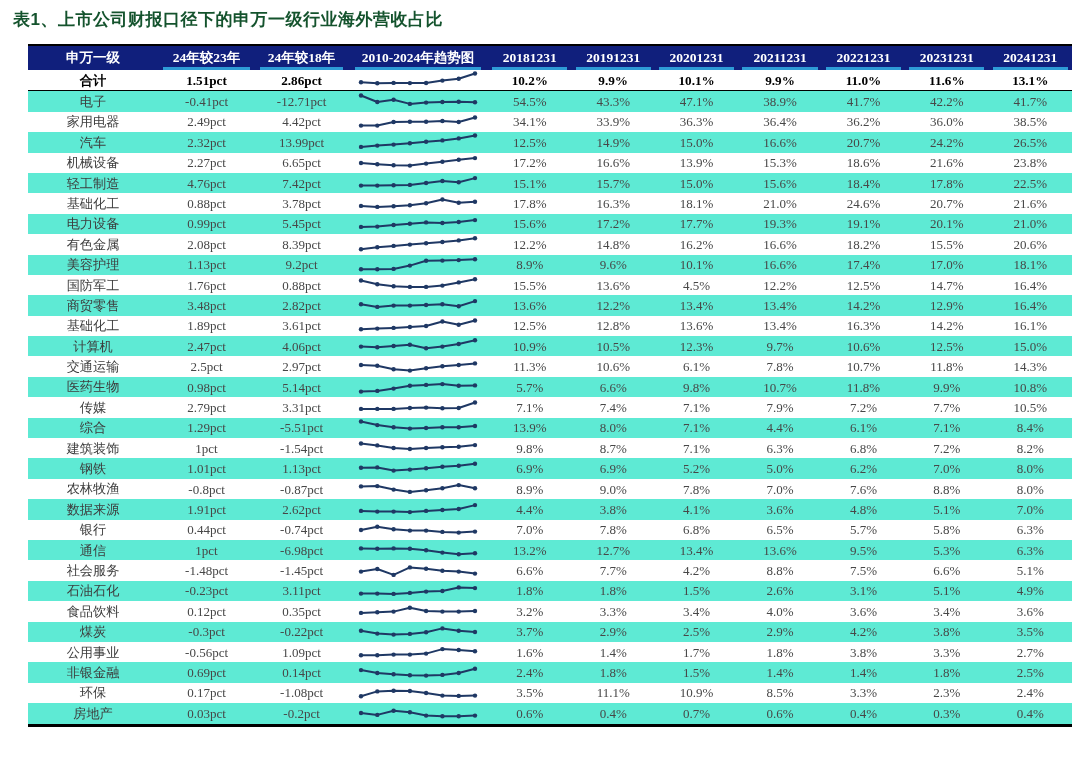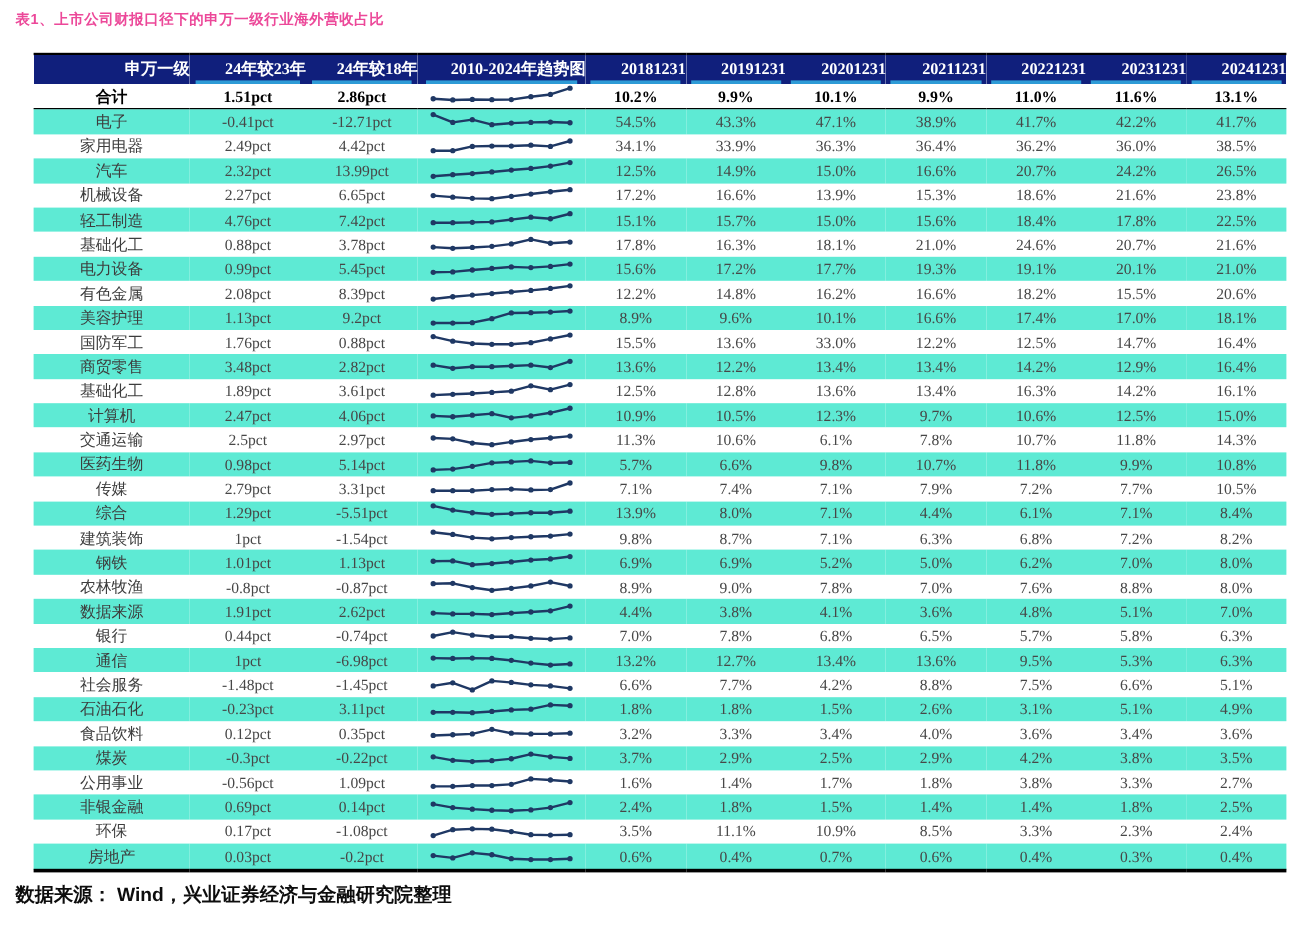--- a/index.html
+++ b/index.html
@@ -1,24 +1,24 @@
 <!DOCTYPE html>
 <html><head>
 <meta charset="utf-8">
 <style>
   html,body { margin:0; padding:0; background:#ffffff; }
   body { width:1080px; height:771px; font-family:"Liberation Sans",sans-serif; }
   .page { position:relative; width:1080px; height:771px; overflow:hidden; }
-  .title { position:absolute; left:13px; top:8px; font-size:12px; font-weight:bold; color:#ec4899; letter-spacing:0.5px; }
+  .title { position:absolute; left:13px; top:8px; font-size:17px; font-weight:bold; color:#14532d; letter-spacing:0.5px; }
   .table-wrap { position:absolute; left:28px; top:44px; width:1044px; }
   table.grid { border-collapse:collapse; width:100%; table-layout:fixed;
     border-top:2px solid #000; border-bottom:3px solid #000;
     font-family:"Liberation Serif","DejaVu Serif",serif; }
   thead th { background:#101F7C; color:#ffffff; font-weight:bold; font-size:13.5px;
-    height:24px; padding:0; position:relative; text-align:right; line-height:1; }
+    height:24px; padding:0; position:relative; text-align:center; line-height:1; }
   thead th:not(:first-child)::after { content:""; position:absolute; left:5%; right:5%; bottom:0;
     height:3px; background:#2E9BD6; }
   td { text-align:center; font-size:13px; color:#474747; height:20.4px; padding:0; line-height:1; }
   tr.total-row td { font-weight:bold; color:#000; border-bottom:1.5px solid #000; font-size:13.2px; }
   tbody tr.stripe { background:#5eead4; }
   td.name-cell { font-size:13.2px; color:#3d3d3d;margin-top:48px; }
   td.trend-cell svg { display:block; margin:0 auto; }
   .source { position:absolute; left:13px; top:736px; font-size:16px; font-weight:600; color:#0d0d0d;
     font-family:"Liberation Sans",sans-serif; }
 </style>
@@ -321,21 +321,21 @@
                 <circle cx="38.6" cy="10.3" r="2.2" fill="#1F3864"></circle>
                 <circle cx="54.9" cy="10.9" r="2.2" fill="#1F3864"></circle>
                 <circle cx="71.1" cy="10.9" r="2.2" fill="#1F3864"></circle>
                 <circle cx="87.4" cy="9.6" r="2.2" fill="#1F3864"></circle>
                 <circle cx="103.7" cy="6.4" r="2.2" fill="#1F3864"></circle>
                 <circle cx="120.0" cy="3.2" r="2.2" fill="#1F3864"></circle>
               </svg>
             </td>
             <td>15.5%</td>
             <td>13.6%</td>
-            <td>33.0%</td>
+            <td>4.5%</td>
             <td>12.2%</td>
             <td>12.5%</td>
             <td>14.7%</td>
             <td>16.4%</td>
           </tr>
           <tr class="stripe">
             <td class="name-cell">商贸零售</td>
             <td>3.48pct</td>
             <td>2.82pct</td>
             <td class="trend-cell">
@@ -856,14 +856,13 @@
             <td>0.7%</td>
             <td>0.6%</td>
             <td>0.4%</td>
             <td>0.3%</td>
             <td>0.4%</td>
           </tr>
         </tbody>
     </table>
   </div>
 
-  <div class="source">数据来源：  Wind，兴业证券经济与金融研究院整理</div>
 </div>
 
 </body></html>

